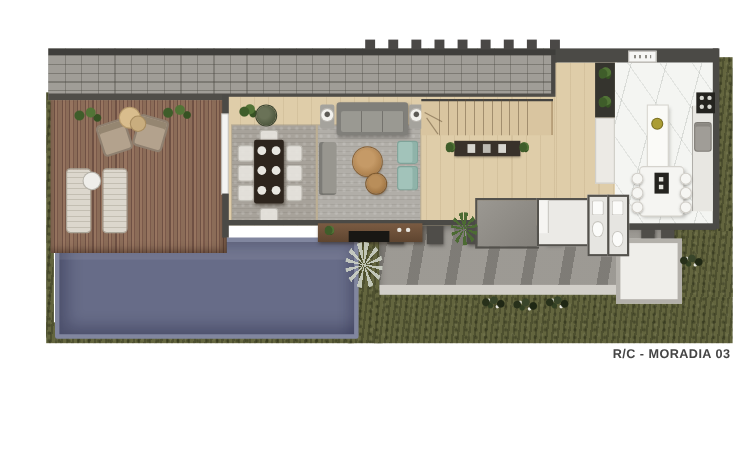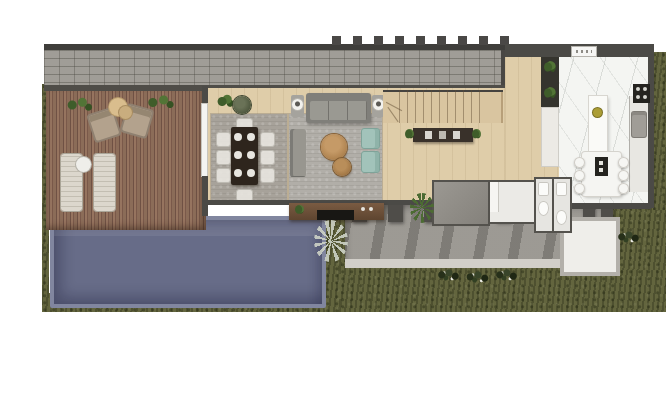--- a/index.html
+++ b/index.html
@@ -223,13 +223,14 @@
     <div class="abs plantblob" style="left:6px;top:2px;width:9px;height:9px;"></div>
   </div>
 
   <div class="abs palm" style="left:314px;top:220px;width:34px;height:42px;"></div>
   <div class="abs palmgreen" style="left:410px;top:193px;width:24px;height:30px;"></div>
   <div class="abs bush" style="left:436px;top:269px;width:26px;height:13px;"></div>
   <div class="abs bush" style="left:464px;top:271px;width:28px;height:13px;"></div>
   <div class="abs bush" style="left:494px;top:269px;width:26px;height:13px;"></div>
   <div class="abs bush" style="left:616px;top:231px;width:26px;height:13px;"></div>
 
+  <div class="abs caption" style="left:478px;top:316px;width:186px;">R/C - MORADIA 03</div>
 </div>
 
 </body></html>

